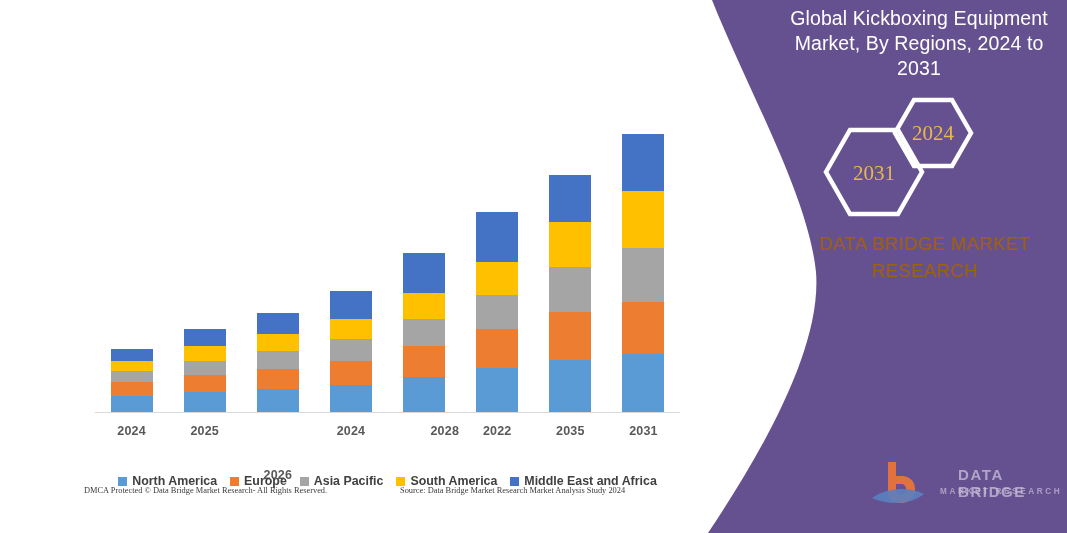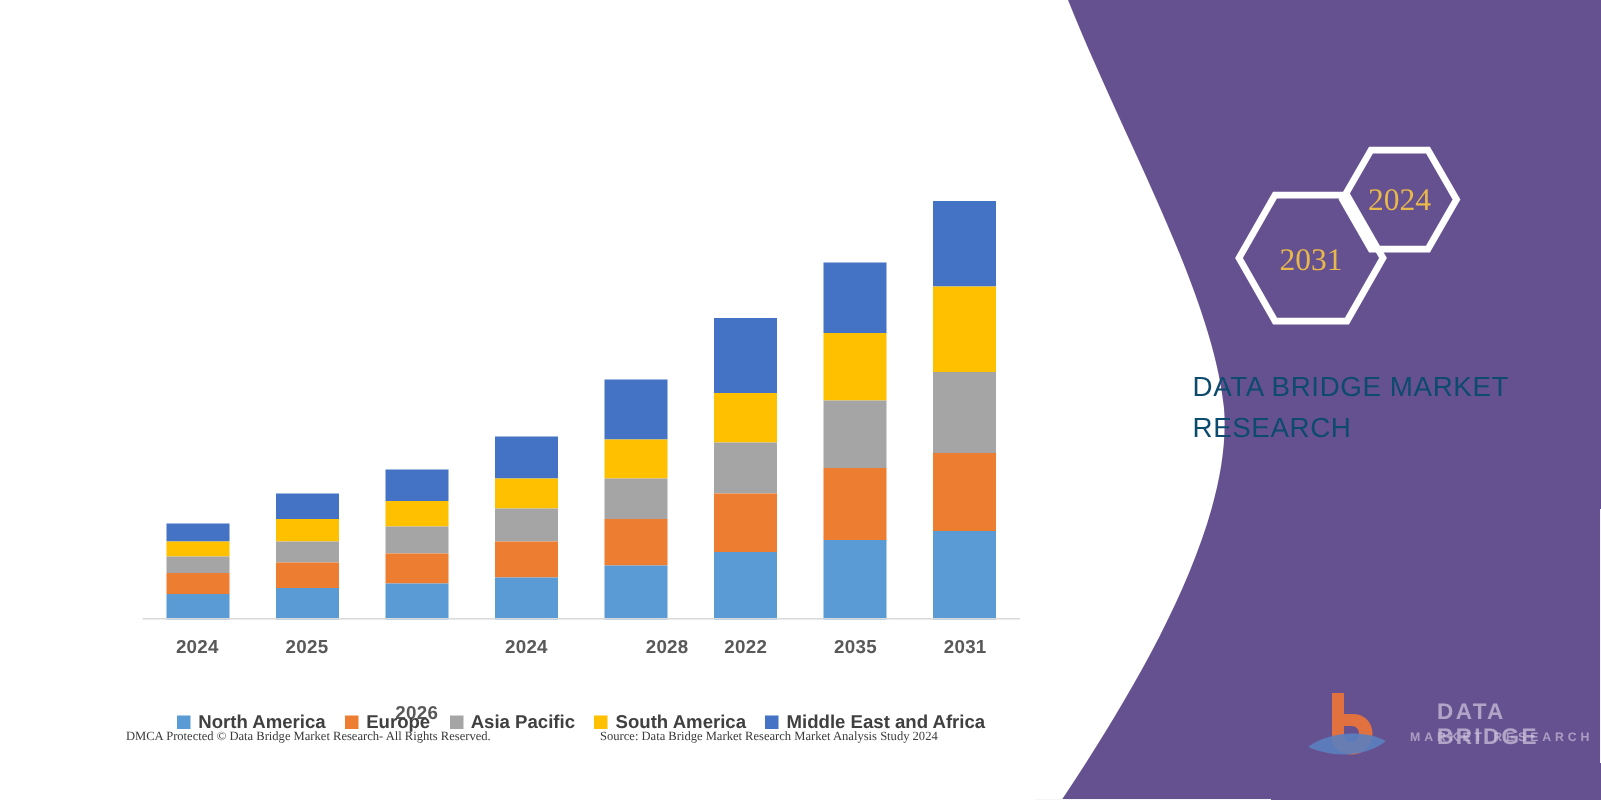--- a/index.html
+++ b/index.html
@@ -20,23 +20,23 @@
 
   .panel-title{
     position:absolute; left:780px; top:6px; width:278px;
     color:#ffffff; font-size:19.5px; line-height:25px;
     text-align:center; font-weight:400; letter-spacing:.1px;
   }
 
   .hex-wrap{position:absolute; left:806px; top:92px; width:240px; height:130px;}
 
   .brand{
-    position:absolute; left:795px; top:244px; width:260px;
-    color:#0c4a6e; font-size:18.5px; line-height:27px;
-    text-align:left; letter-spacing:.4px;
+    position:absolute; left:795px; top:230px; width:260px;
+    color:#a16207; font-size:18.5px; line-height:27px;
+    text-align:center; letter-spacing:.4px;
   }
 
   .logo{position:absolute; left:868px; top:458px; width:180px; height:56px;}
   .logo-text-main{
     position:absolute; left:958px; top:466px;
     color:#cfc4dd; font-size:15px; letter-spacing:1.6px; font-weight:700;
     opacity:.72;
   }
   .logo-text-sub{
     position:absolute; left:940px; top:487px;
@@ -95,20 +95,21 @@
 
 <div id="stage">
 
   <div class="purple-panel">
     <svg width="377" height="533" viewBox="0 0 377 533">
       <rect x="0" y="0" width="377" height="533" fill="#665190"></rect>
       <path d="M0,0 L22,0 C60,95 118,195 126,272 C132,348 72,452 18,533 L0,533 Z" fill="#ffffff"></path>
     </svg>
   </div>
 
+  <div class="panel-title">Global Kickboxing Equipment Market, By Regions, 2024 to 2031</div>
 
   <div class="hex-wrap">
     <svg width="240" height="130" viewBox="0 0 240 130">
       <polygon points="108,8 146,8 165,41 146,74 108,74 89,41" fill="none" stroke="#ffffff" stroke-width="4.5"></polygon>
       <polygon points="44,38 92,38 116,80 92,122 44,122 20,80" fill="none" stroke="#ffffff" stroke-width="4.5"></polygon>
       <text id="hexFront" x="127" y="48" text-anchor="middle" fill="#E8B84B" font-family="Liberation Serif, serif" font-size="21">2024</text>
       <text id="hexBack" x="68" y="88" text-anchor="middle" fill="#E8B84B" font-family="Liberation Serif, serif" font-size="21">2031</text>
     </svg>
   </div>
 

